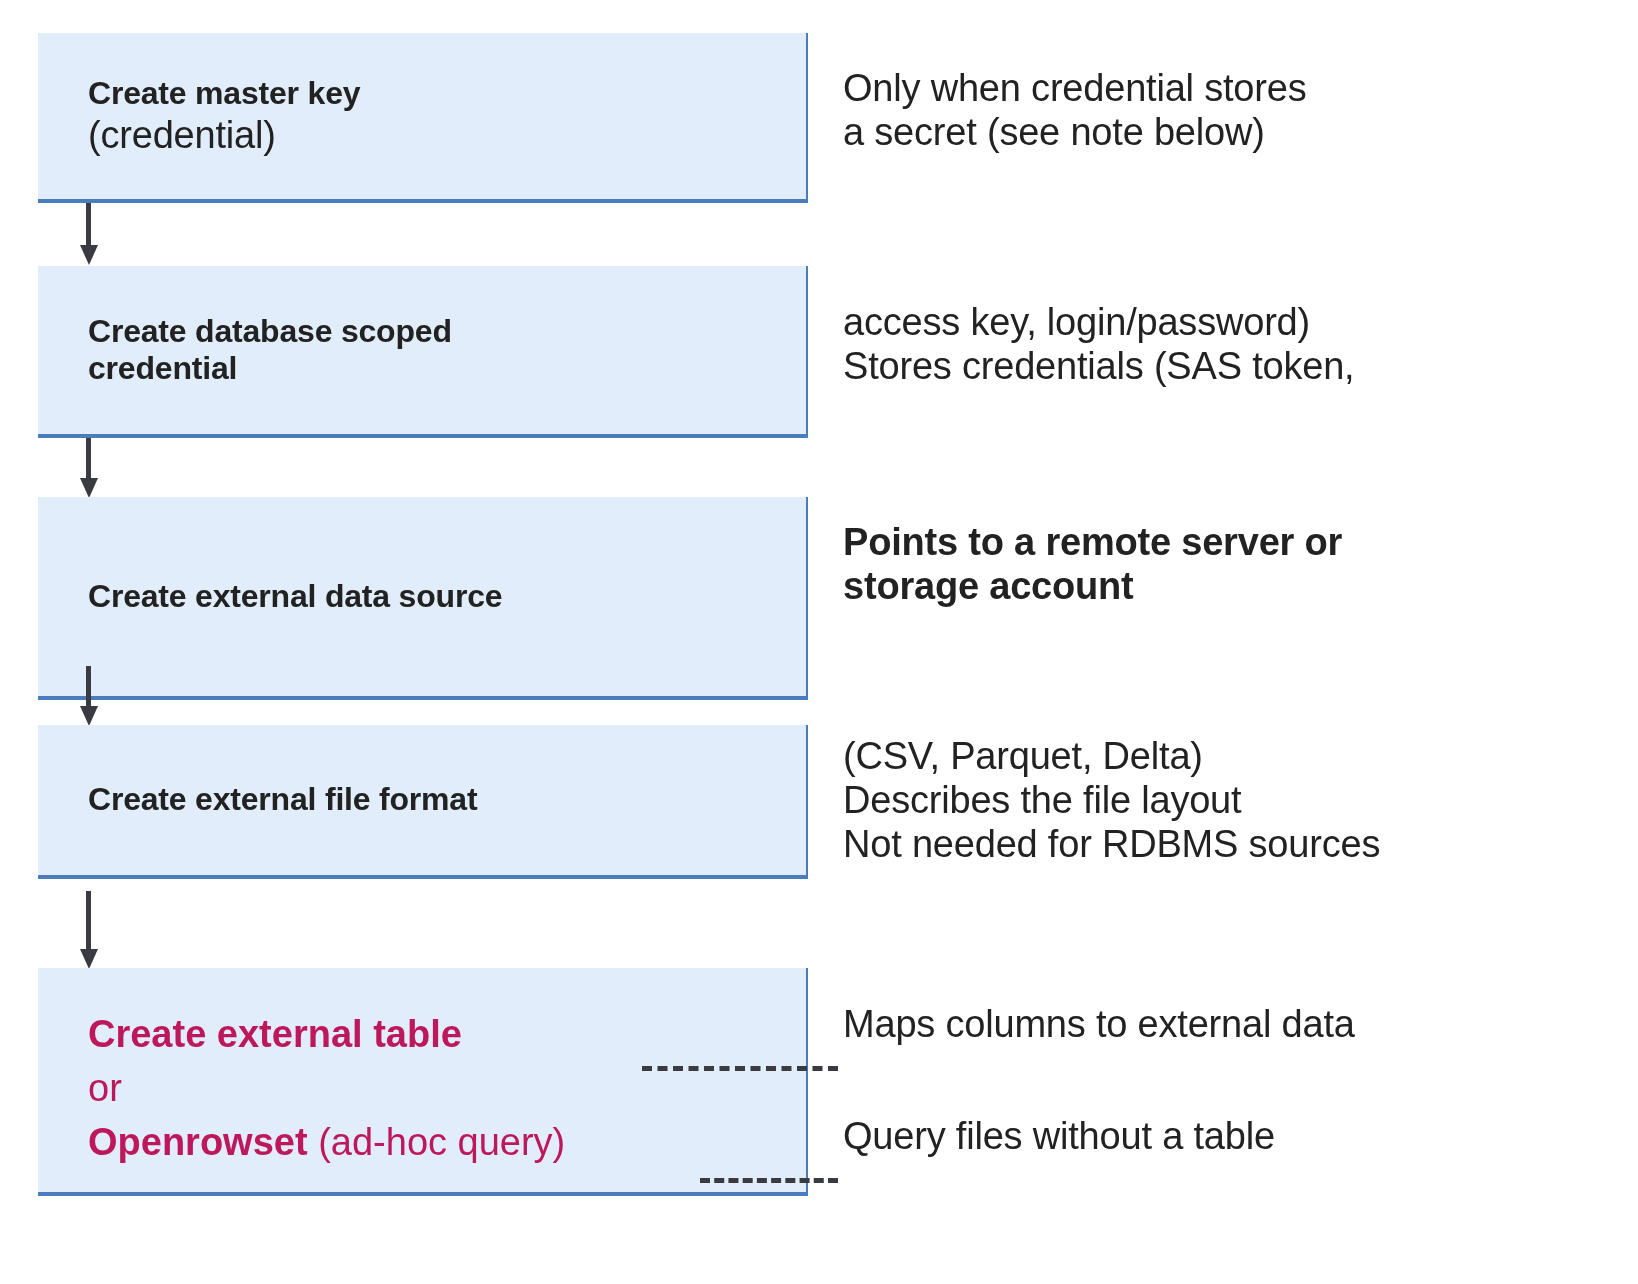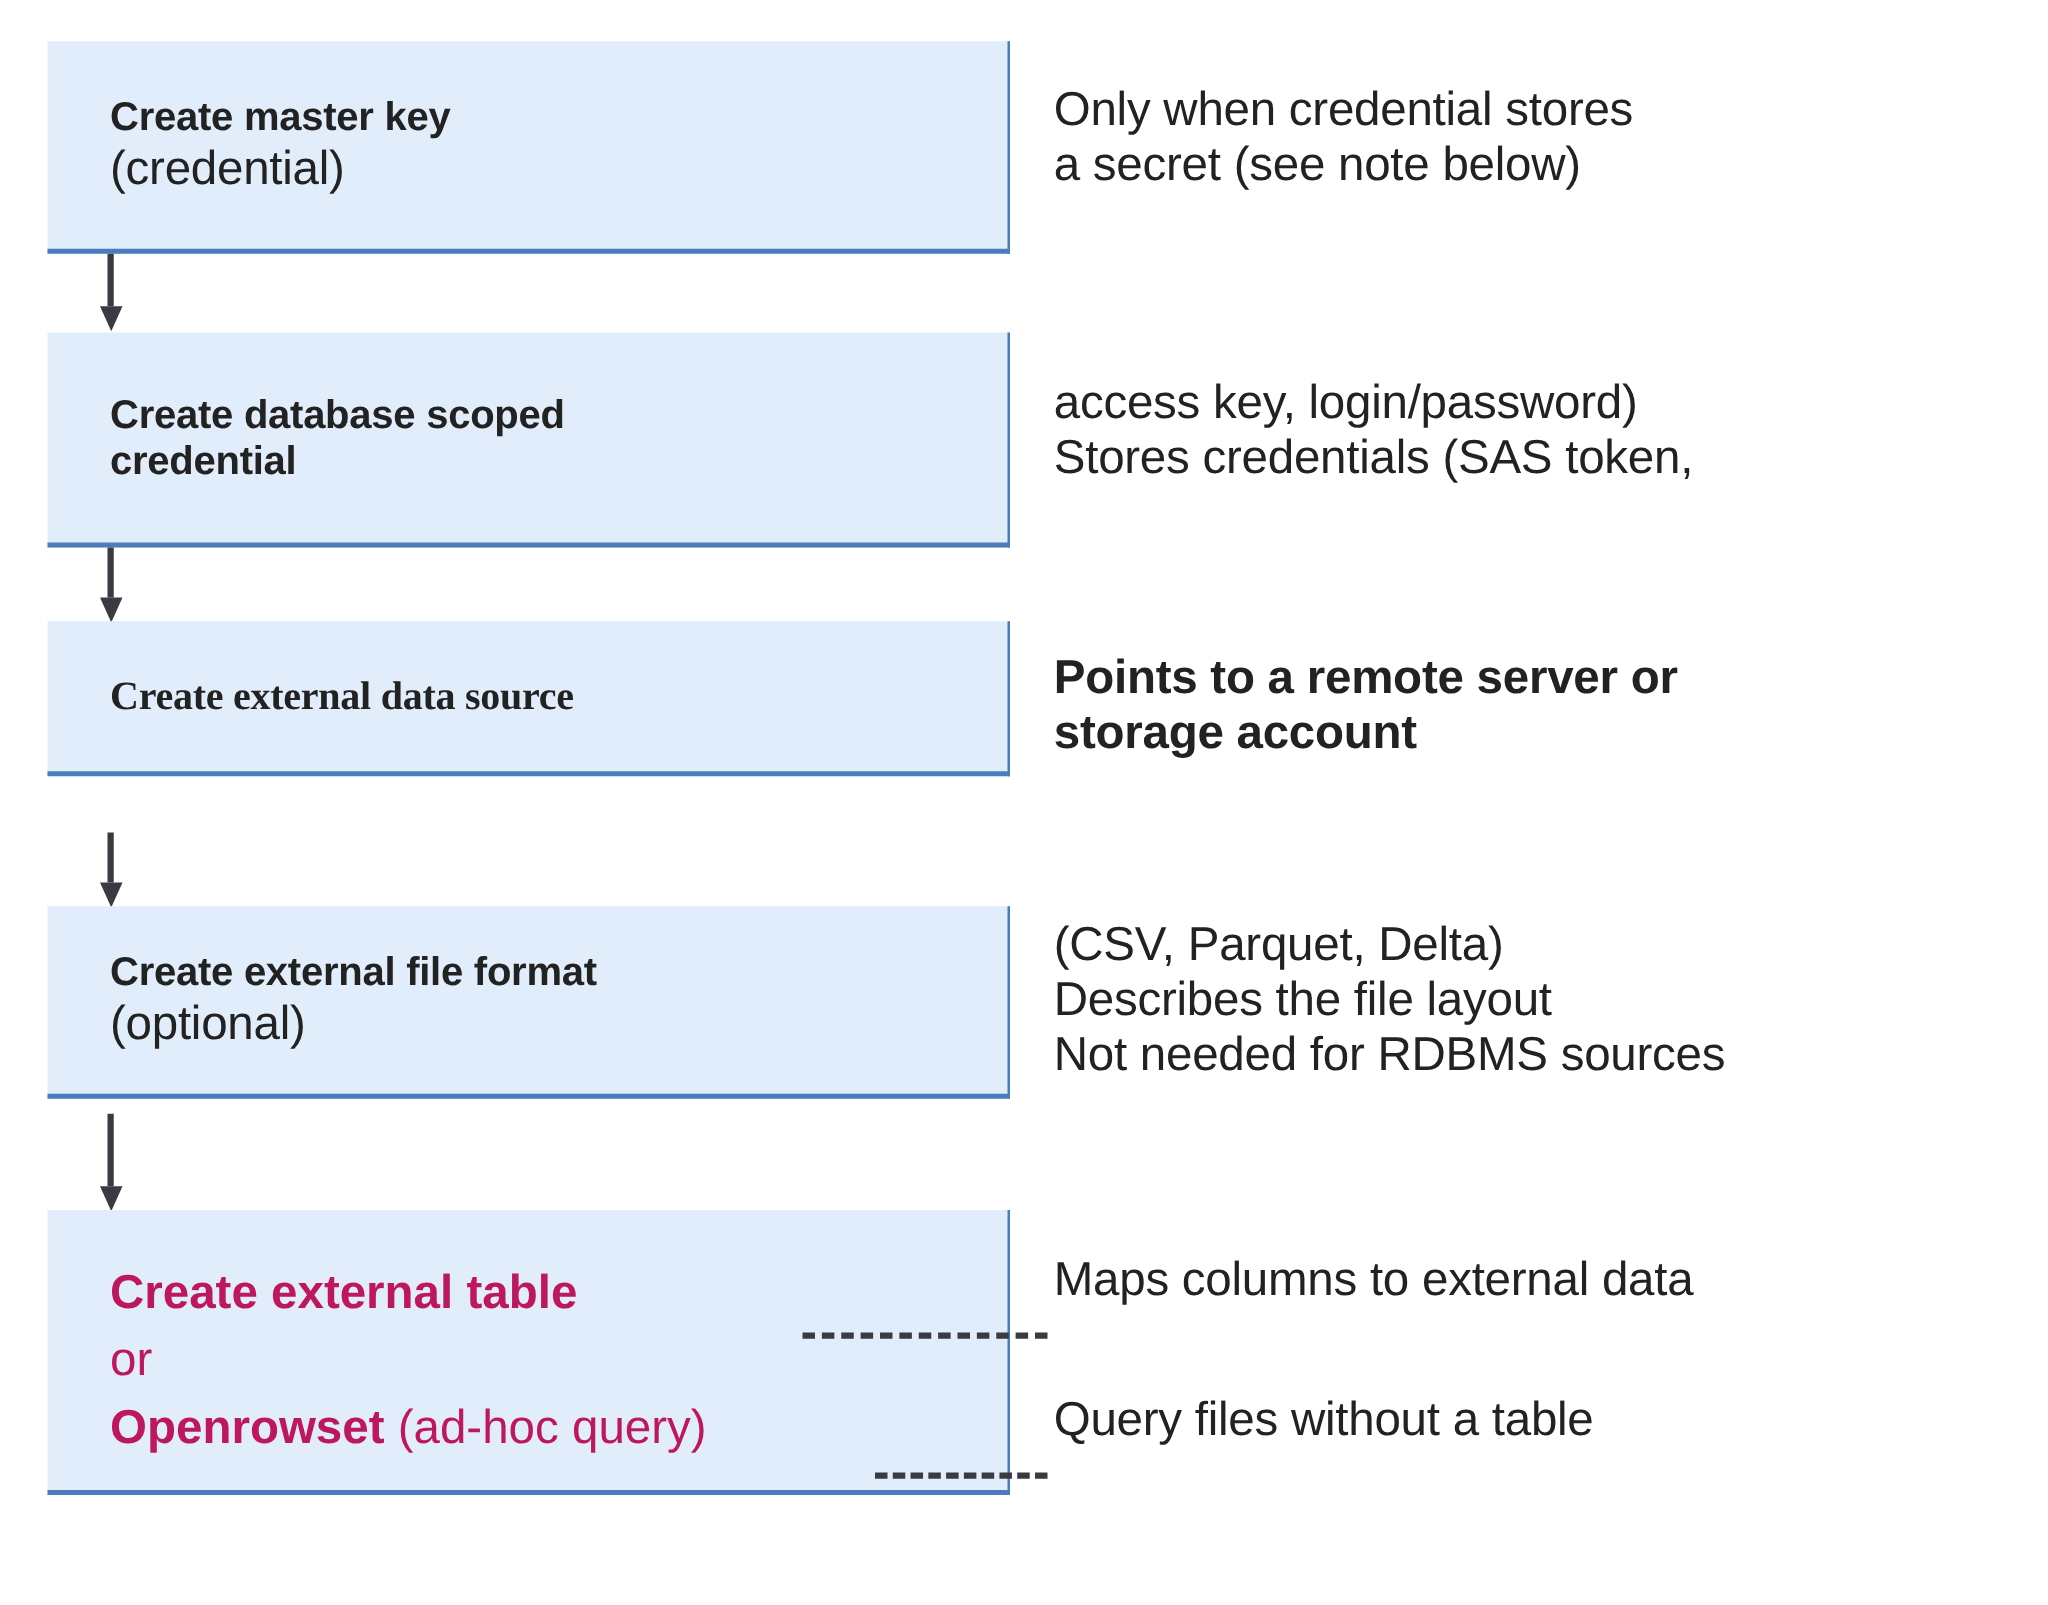--- a/index.html
+++ b/index.html
@@ -49,21 +49,21 @@
     font-size: 38px;
     font-weight: normal;
     line-height: 1.16;
     color: #222222;
     letter-spacing: -0.2px;
   }
 
   
   #box-master-key      { top: 33px;  height: 170px; }
   #box-scoped-cred     { top: 266px; height: 172px; }
-  #box-data-source     { top: 497px; height: 124px; font-family: Liberation Serif, serif; }
+  #box-data-source     { top: 497px; height: 203px; }
   #box-file-format     { top: 725px; height: 154px; }
   #box-external-table  { top: 968px; height: 228px; padding-left: 50px; }
 
   
   #box-external-table .tbl-line {
     font-size: 38px;
     line-height: 1.16;
     color: #be185d;
     white-space: nowrap;
   }
@@ -180,21 +180,20 @@
     <div>storage account</div>
   </div>
 
   <div class="arrow" id="arrow-3">
     <div class="shaft"></div>
     <div class="head"></div>
   </div>
 
   <div class="step-box" id="box-file-format">
     <div class="step-title">Create external file format</div>
-    <div class="step-sub">(optional)</div>
   </div>
   <div class="note" id="note-file-format">
     <div>(CSV, Parquet, Delta)</div>
     <div>Describes the file layout</div>
     <div>Not needed for RDBMS sources</div>
   </div>
 
   <div class="arrow" id="arrow-4">
     <div class="shaft"></div>
     <div class="head"></div>

